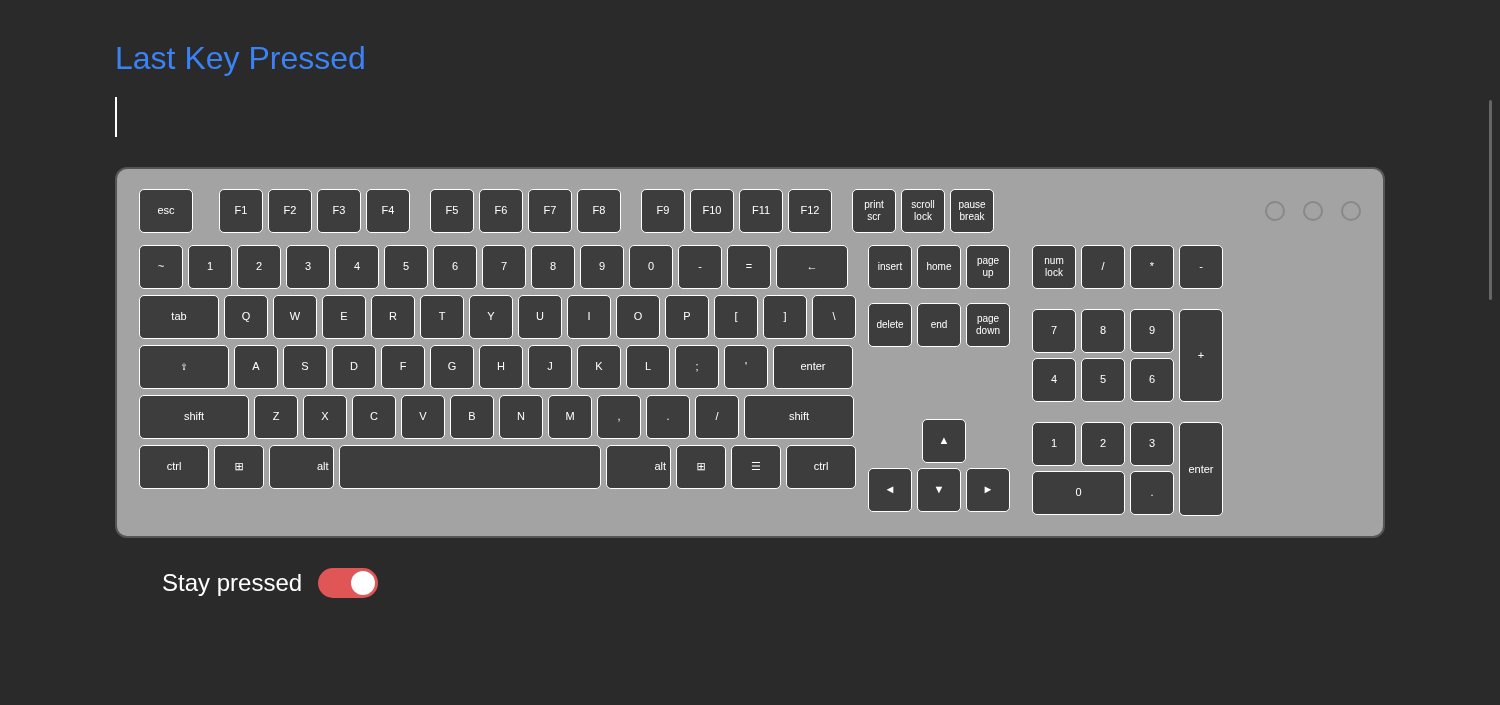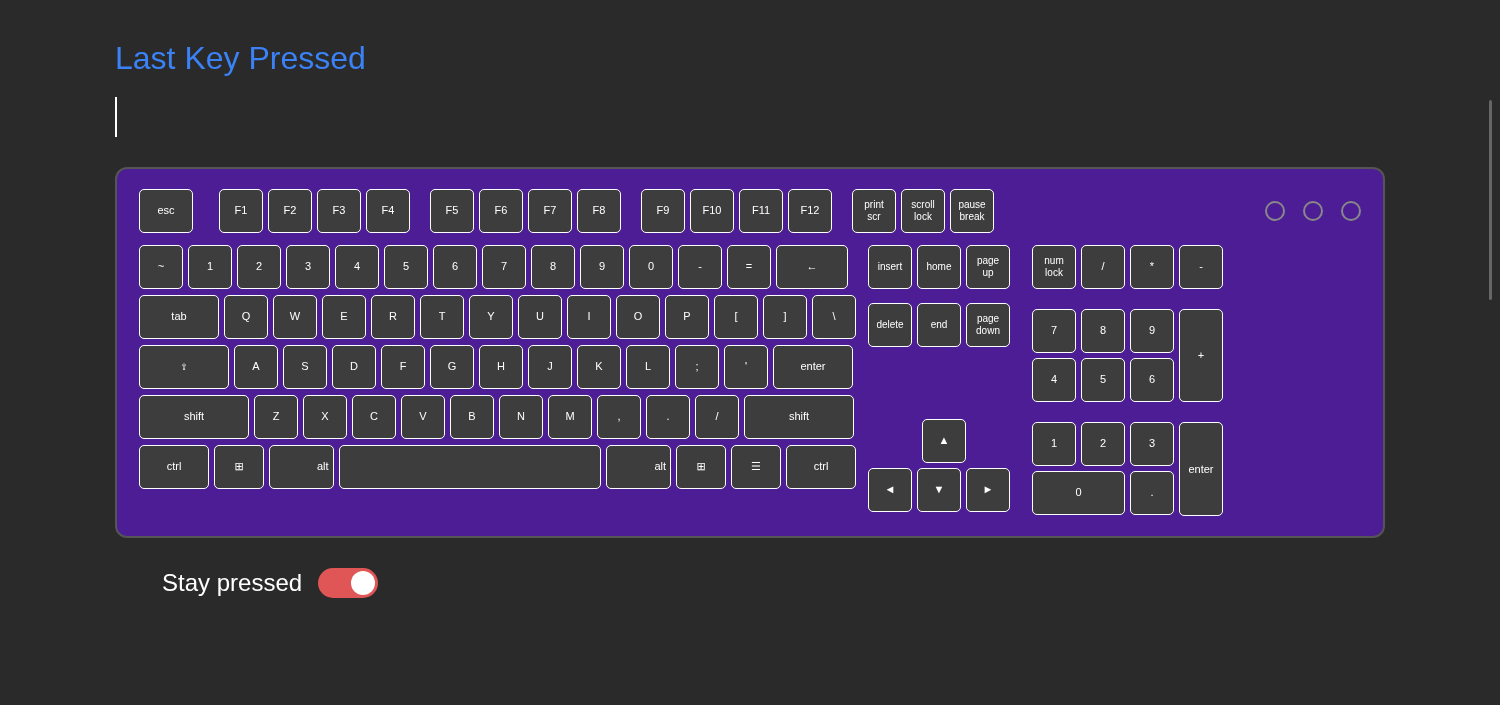--- a/index.html
+++ b/index.html
@@ -35,21 +35,21 @@
       animation: blink 1s step-end infinite;
     }
 
     @keyframes blink {
       0%, 100% { opacity: 1; }
       50% { opacity: 0; }
     }
 
     .keyboard-container {
       margin: 10px 115px;
-      background-color: #4c1d95;
+      background-color: #a3a3a3;
       border: 2px solid #555555;
       border-radius: 12px;
       padding: 20px 22px;
     }
 
     .keyboard {
       display: flex;
       flex-direction: column;
       gap: 6px;
     }

